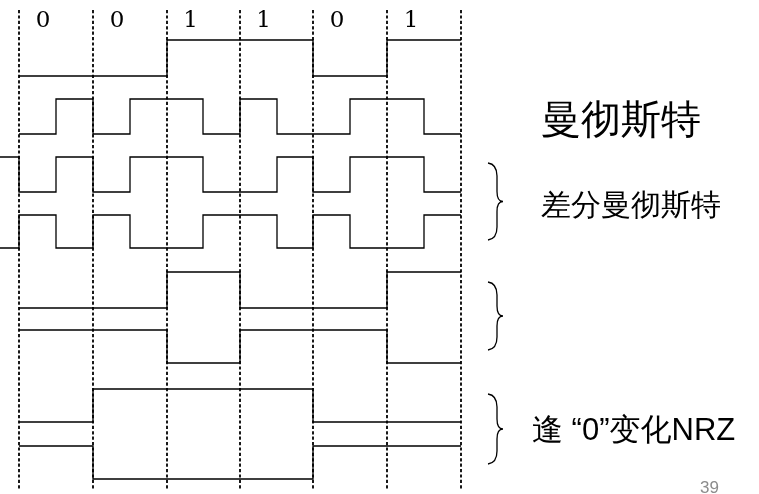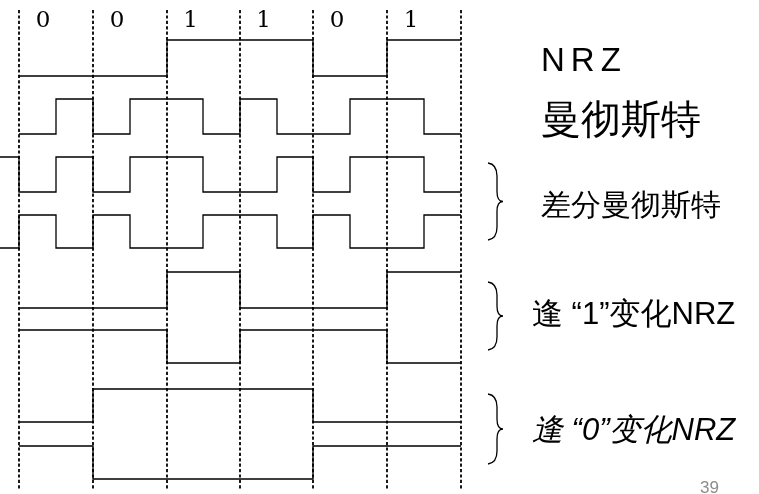--- a/index.html
+++ b/index.html
@@ -17,21 +17,21 @@
     font-family:"DejaVu Serif","Liberation Serif",serif;
     font-size:23px;color:#000;line-height:1;
   }
   .enc-label{
     position:absolute;color:#000;white-space:nowrap;line-height:1.1;
   }
   .label-nrz{left:541px;top:42px;font-size:33px;letter-spacing:6px;}
   .label-man{left:541px;top:97px;font-size:40px;}
   .label-diffman{left:541px;top:188px;font-size:30px;}
   .label-c1{left:532px;top:297px;font-size:31px;}
-  .label-c0{left:532px;top:413px;font-size:31px;font-style:italic;}
+  .label-c0{left:532px;top:413px;font-size:31px;}
   .page-num{
     position:absolute;left:700px;top:478px;
     font-size:17px;color:#8c8c8c;
   }
 </style>
 </head>
 <body>
 
 <div class="slide">
   <svg class="diagram" id="diagram" width="759" height="494" viewBox="0 0 759 494">
@@ -66,24 +66,22 @@
                C 497,344 495,349 488,350" fill="none" stroke="#000000" stroke-width="1.3"></path>
       <path d="M 488,394
                C 495,395 497,400 497,407
                L 497,419
                C 497,426 499,429 503,429
                C 499,429 497,432 497,439
                L 497,451
                C 497,458 495,463 488,464" fill="none" stroke="#000000" stroke-width="1.3"></path>
     </svg>
 
-  <div class="enc-label label-nrz">NRZ</div>
   <div class="enc-label label-man">曼彻斯特</div>
   <div class="enc-label label-diffman">差分曼彻斯特</div>
-  <div class="enc-label label-c1">逢 “1”变化NRZ</div>
   <div class="enc-label label-c0">逢 “0”变化NRZ</div>
 
   <div class="page-num">39</div>
 <span class="bit-label" style="left: 30px; top: 8px;">0</span>
     <span class="bit-label" style="left: 104px; top: 8px;">0</span>
     <span class="bit-label" style="left: 177.5px; top: 8px;">1</span>
     <span class="bit-label" style="left: 250.5px; top: 8px;">1</span>
     <span class="bit-label" style="left: 324px; top: 8px;">0</span>
     <span class="bit-label" style="left: 398px; top: 8px;">1</span>
   </div>

